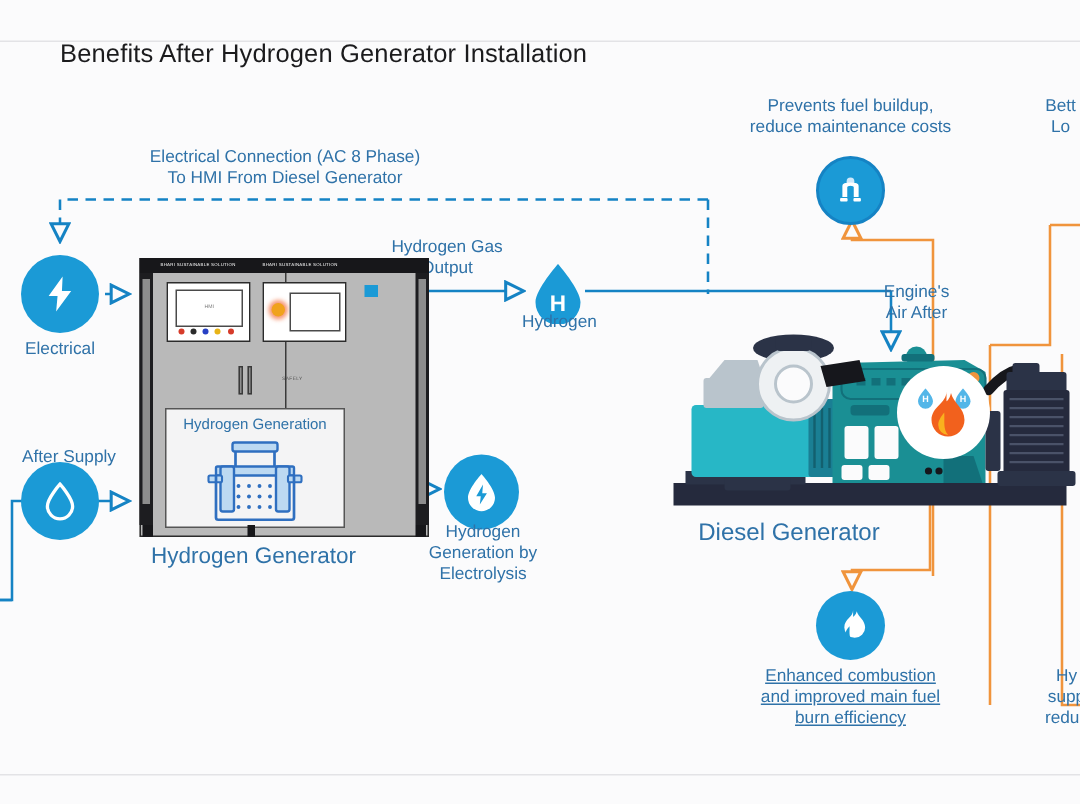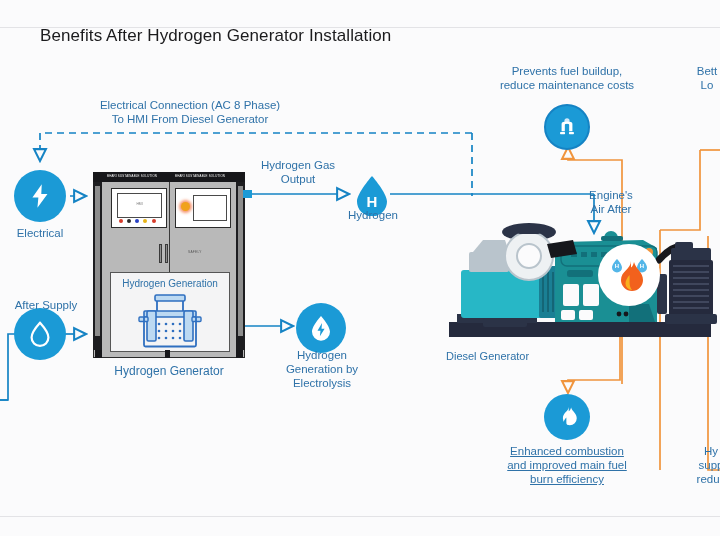--- a/index.html
+++ b/index.html
@@ -21,21 +21,21 @@
 
   svg#wires{position:absolute;inset:0;width:720px;height:536px;}
 
   .lbl{position:absolute;color:#2f72a8;font-size:11.5px;line-height:14px;text-align:center;white-space:pre-line;}
 
   .node{position:absolute;border-radius:50%;background:#1b9ad6;
         display:flex;align-items:center;justify-content:center;}
   .node svg{display:block;}
 
   
-  #cabinet{position:absolute;left:93px;top:172px;width:152px;height:186px;}
+  #cabinet{position:absolute;left:93px;top:172px;width:152px;height:186px;padding-left:41px;}
   .cab-body{position:absolute;inset:0;background:#b9b9b9;border:1.6px solid #2b2b2b;box-sizing:border-box;}
   .cab-top{position:absolute;left:0;top:0;width:100%;height:10px;background:#17171a;}
   .brandtxt{position:absolute;top:1.5px;font-size:2.9px;color:#fff;letter-spacing:.2px;white-space:nowrap;}
   .railL,.railR{position:absolute;top:10px;width:9px;height:168px;background:#1d1d20;}
   .railL{left:0;} .railR{right:0;}
   .rail-in{position:absolute;top:4px;width:5px;height:150px;background:#8d8d8d;left:2px;}
   .cab-door-split{position:absolute;left:50%;top:10px;width:1.4px;height:168px;background:#3a3a3a;}
   .hmi{position:absolute;background:#fff;border:1.4px solid #2b2b2b;}
   .hmi-scr{position:absolute;background:#fff;border:1.2px solid #4a4a4a;}
   .dot{position:absolute;width:4.4px;height:4.4px;border-radius:50%;}
@@ -112,23 +112,23 @@
 
   <div class="lbl" style="left:40px;top:98px;width:300px;">Electrical Connection (AC 8 Phase)
 To HMI From Diesel Generator</div>
 
   <div class="lbl" style="left:228px;top:158px;width:140px;">Hydrogen Gas
 Output</div>
 
   <div class="lbl" style="left:556px;top:188px;width:110px;">Engine's
 Air After</div>
 
-  <div class="lbl" style="left:94px;top:364px;width:150px;font-size:12px;">Hydrogen Generator</div>
-
-  <div class="lbl" style="left:446px;top:349px;width:160px;text-align:left;font-size:11px;">Diesel Generator</div>
+  <div class="lbl" style="left:94px;top:364px;width:150px;font-size:15px;">Hydrogen Generator</div>
+
+  <div class="lbl" style="left:446px;top:349px;width:160px;text-align:center;font-size:16px;">Diesel Generator</div>
 
   <div class="node" style="left:14px;top:170px;width:52px;height:52px;">
     <svg width="28" height="28" viewBox="0 0 24 24">
       <path d="M13.5 2 L5.5 13.2 H10.6 L9.8 22 L18.4 10.3 H13.1 Z" fill="#fff"></path>
     </svg>
   </div>
   <div class="lbl" style="left:0px;top:226px;width:80px;">Electrical</div>
 
   <div class="node" style="left:14px;top:308px;width:52px;height:52px;">
     <svg width="28" height="28" viewBox="0 0 24 24">

